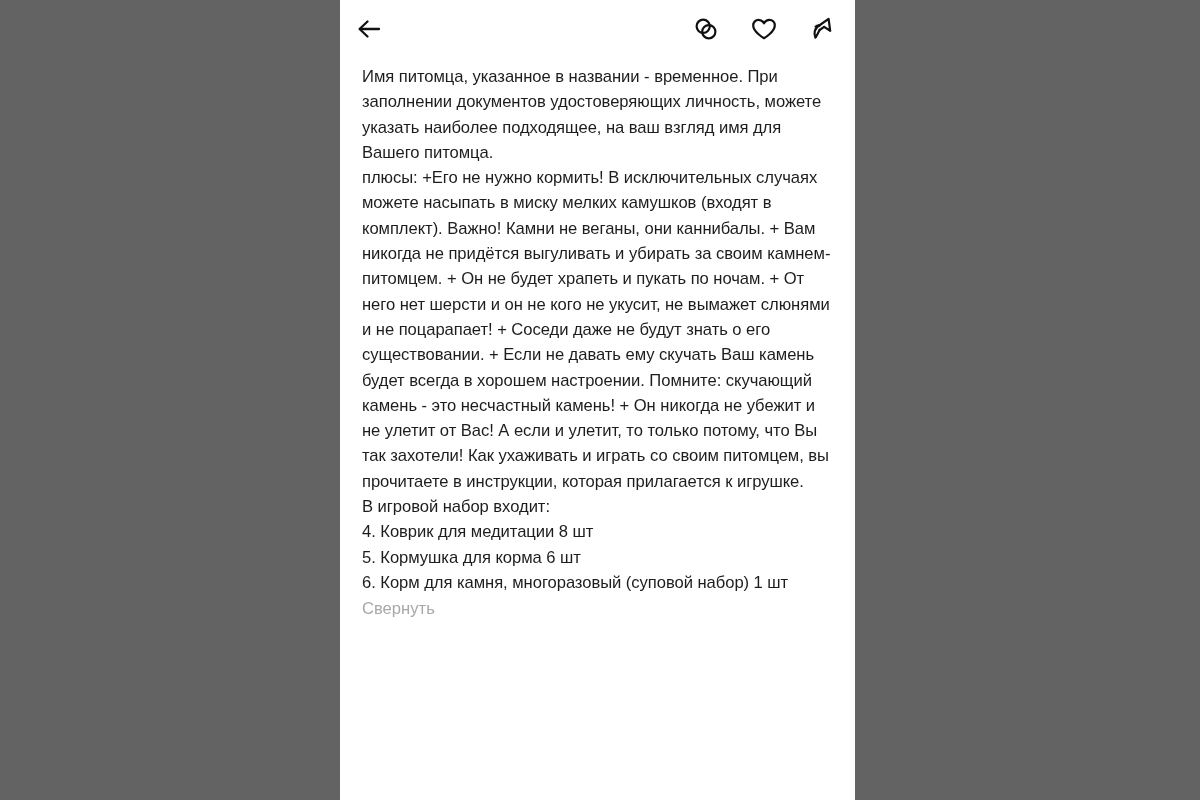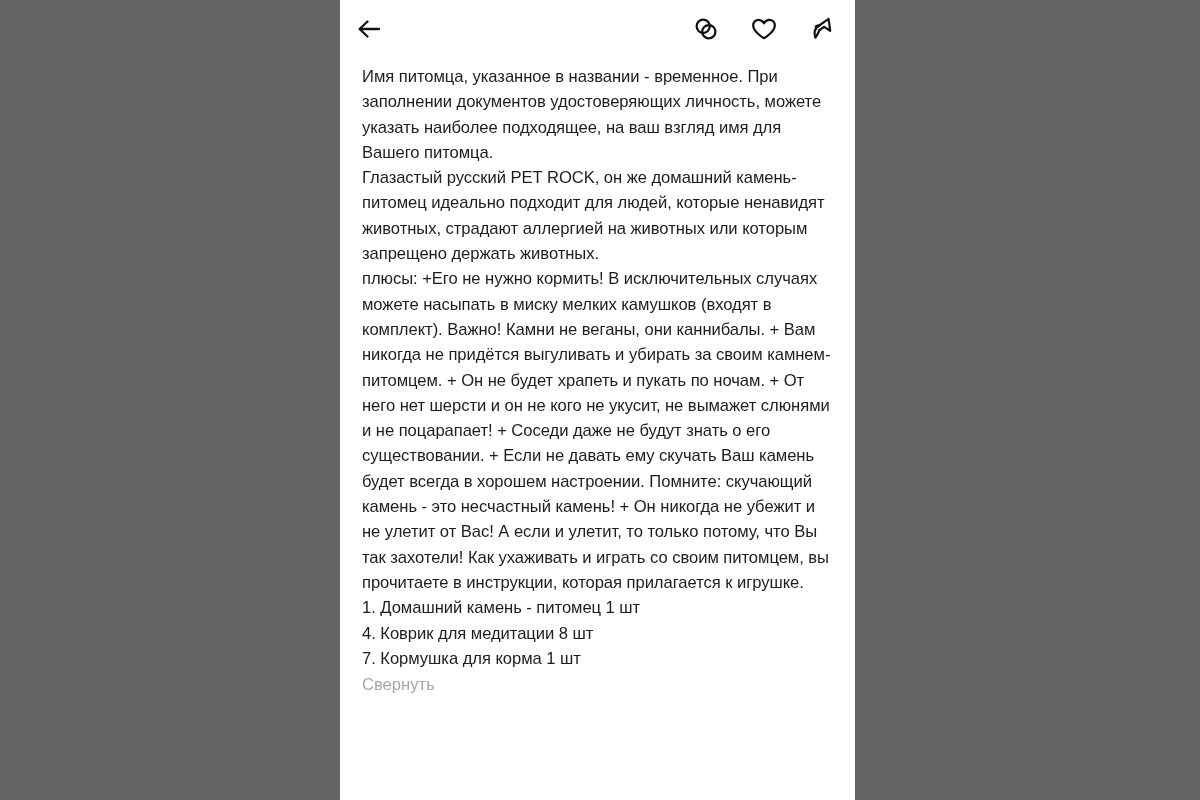--- a/index.html
+++ b/index.html
@@ -153,26 +153,26 @@
               <path d="M12.6 16.0C11.0 18.9 9.9 21.6 8.5 23.4"></path>
             </svg>
           </span>
         </button>
 
       </div>
     </div>
 
     <div class="description">
       <p class="para-block">Имя питомца, указанное в названии - временное. При заполнении документов удостоверяющих личность, можете указать наиболее подходящее, на ваш взгляд имя для Вашего питомца.</p>
-      <p class="para-block">Глазастый русский PET ROCK, он же домашний камень-питомец идеально подходит для людей, которые ненавидят животных, страдают аллергией на животных или которым запрещено держать животных.</p>
       <p class="para-block">плюсы: +Его не нужно кормить! В исключительных случаях можете насыпать в миску мелких камушков (входят в комплект). Важно! Камни не веганы, они каннибалы. + Вам никогда не придётся выгуливать и убирать за своим камнем-питомцем. + Он не будет храпеть и пукать по ночам. + От него нет шерсти и он не кого не укусит, не вымажет слюнями и не поцарапает! + Соседи даже не будут знать о его существовании. + Если не давать ему скучать Ваш камень будет всегда в хорошем настроении. Помните: скучающий камень - это несчастный камень! + Он никогда не убежит и не улетит от Вас! А если и улетит, то только потому, что Вы так захотели! Как ухаживать и играть со своим питомцем, вы прочитаете в инструкции, которая прилагается к игрушке.</p>
+      <p class="para-block">В игровой набор входит:</p>
 
-      <p class="list-line">1. Домашний камень - питомец 1 шт</p>
       <p class="list-line">4. Коврик для медитации 8 шт</p>
-      <p class="list-line">7. Кормушка для корма 1 шт</p>
+      <p class="list-line">5. Кормушка для корма 6 шт</p>
+      <p class="list-line">6. Корм для камня, многоразовый (суповой набор) 1 шт</p>
     </div>
 
     <div class="collapse-row">
       <button class="collapse-link">
         <span>Свернуть</span>
 
       </button>
     </div>
 
   </div>

